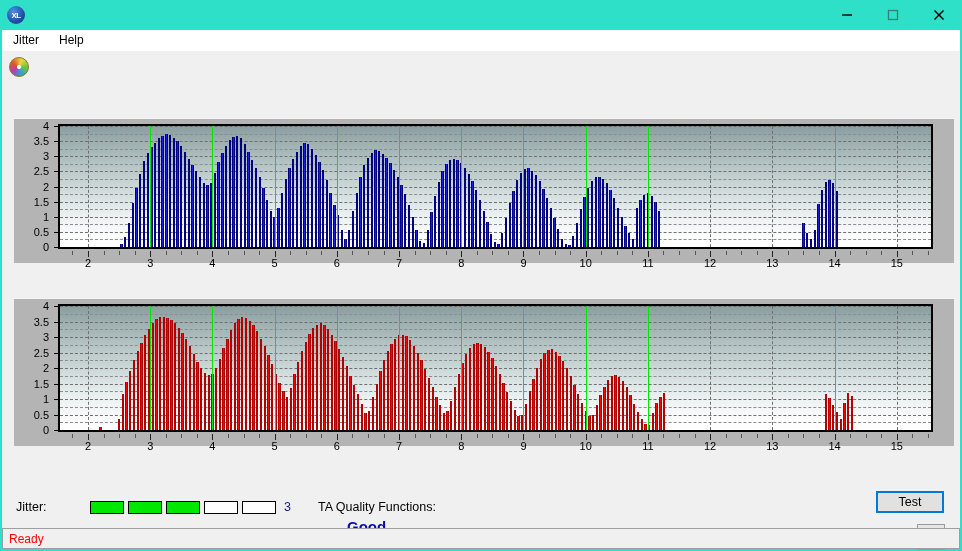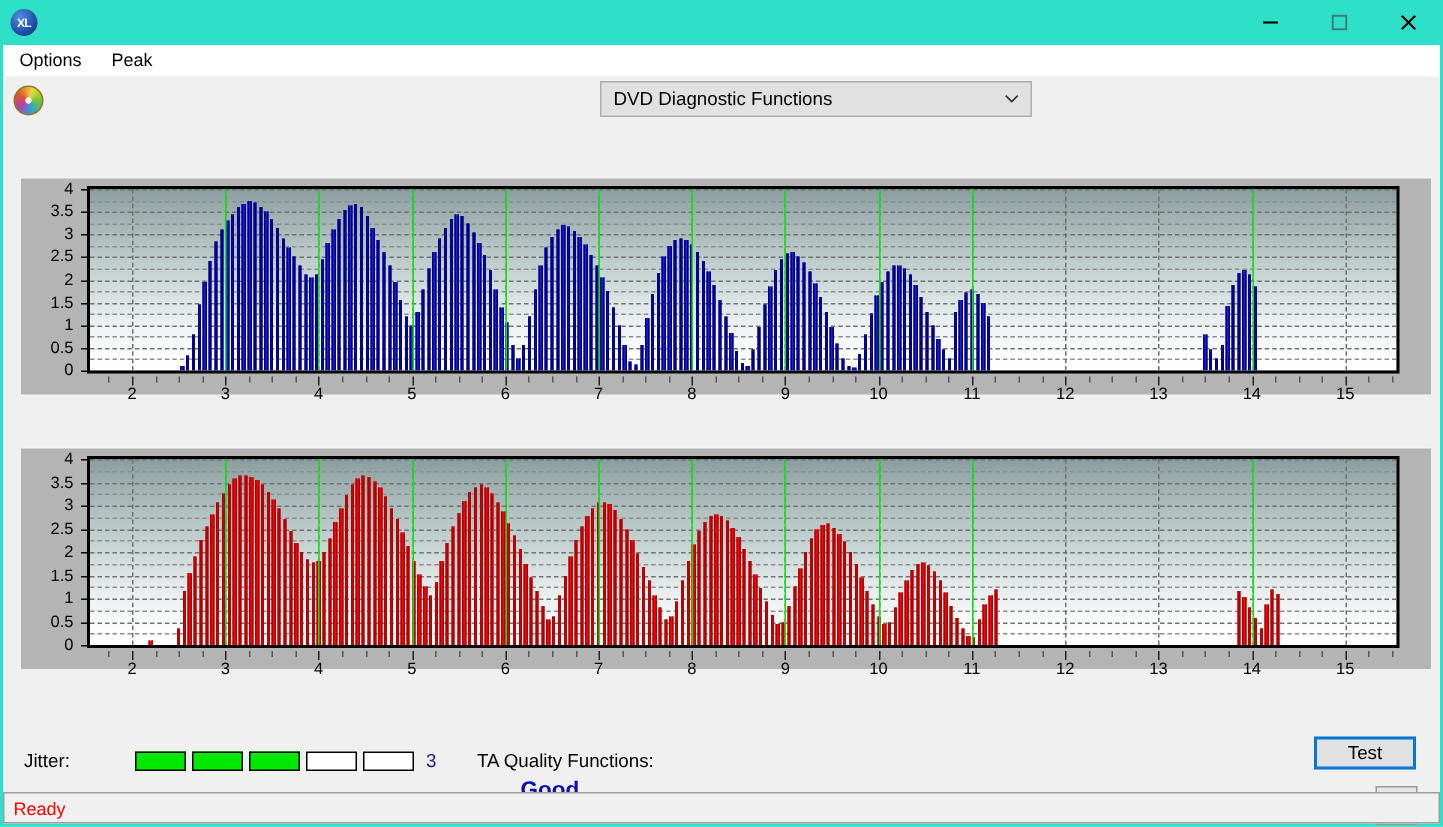--- a/index.html
+++ b/index.html
@@ -197,34 +197,28 @@
             <line x1="2.5" y1="2.5" x2="11.5" y2="11.5" stroke="#000" stroke-width="1.4"></line>
             <line x1="11.5" y1="2.5" x2="2.5" y2="11.5" stroke="#000" stroke-width="1.4"></line>
           </svg>
       </div>
     </div>
   </div>
 
   <div class="client">
 
     <div class="menubar">
-      <div class="menuitem">Options</div>
-      <div class="menuitem">Peak</div>
+      <div class="menuitem">Jitter</div>
+      <div class="menuitem">Help</div>
     </div>
 
     <div class="selbar">
       <div class="disc-icon"></div>
 
 
-      <div class="combo" id="combo-function">
-        <div class="ctext">DVD Diagnostic Functions</div>
-        <svg class="carrow" viewBox="0 0 9 6">
-            <path d="M0.5 0.8 L4.5 4.8 L8.5 0.8" fill="none" stroke="#333" stroke-width="1.1"></path>
-          </svg>
-      </div>
 
     </div>
 
     <div class="chartpanel" id="chart-top">
       <div class="plotwrap">
         <div class="ylabels">
             <span style="top: 128px;">0</span>
             <div class="ytick" style="left: 40px; top: 128px;"></div>
             <span style="top: 112.875px;">0.5</span>
             <div class="ytick" style="left: 40px; top: 112.875px;"></div>

